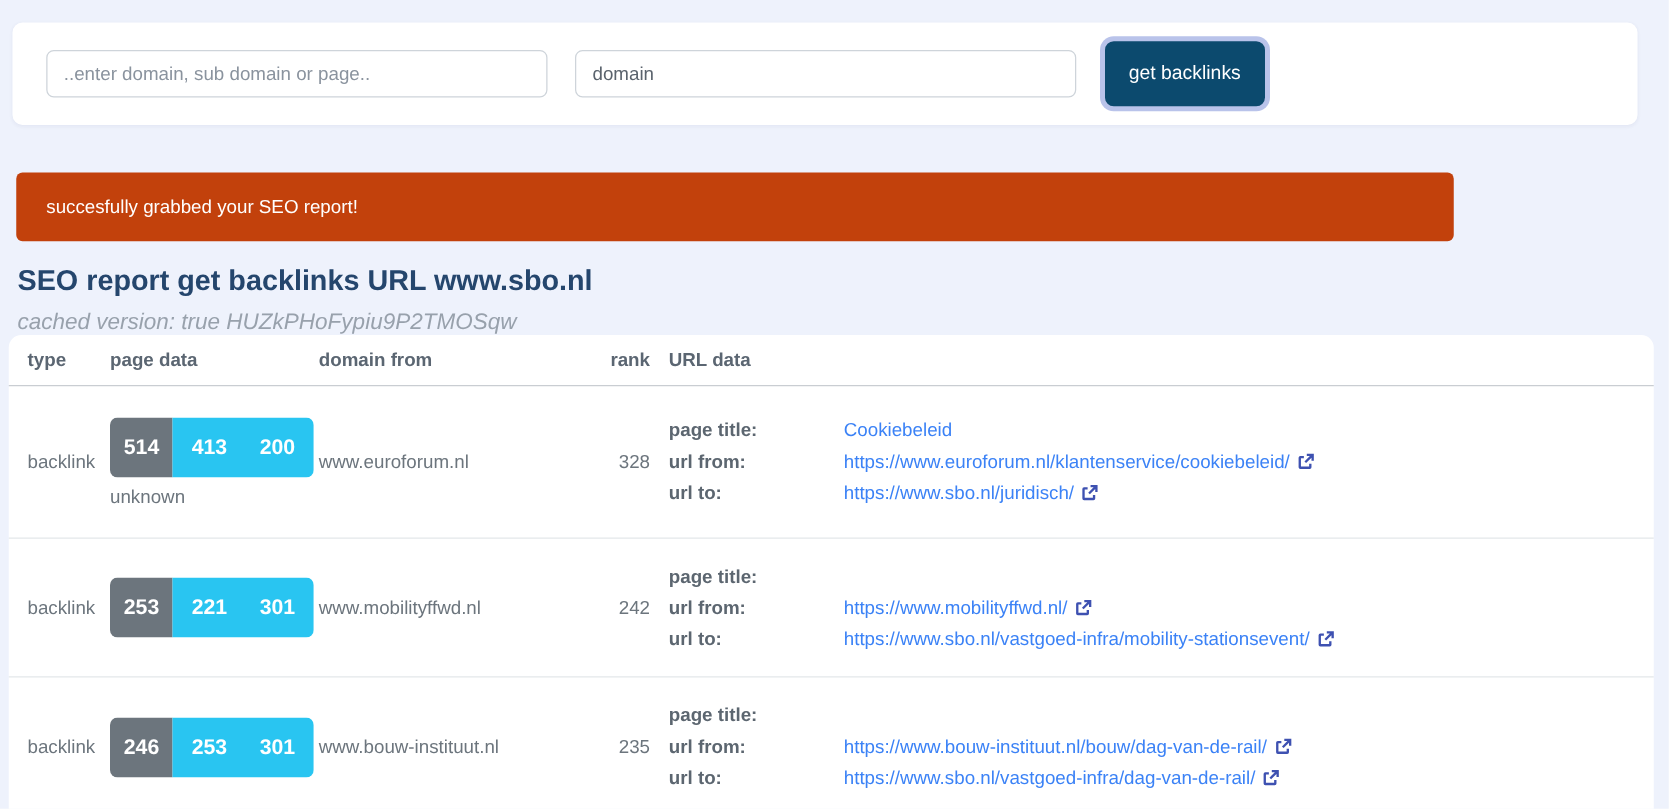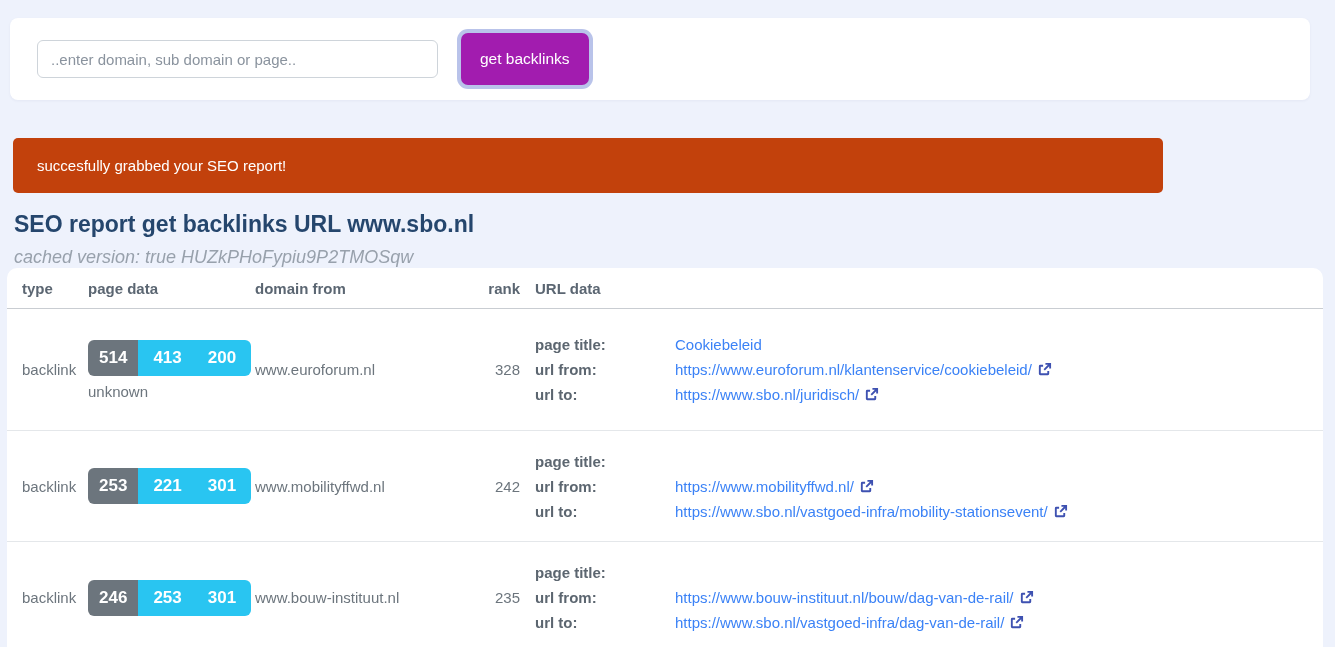--- a/index.html
+++ b/index.html
@@ -32,21 +32,21 @@
     font-family: "Liberation Sans", sans-serif;
     font-size: 15px;
     color: #5a636d;
     background: #fff;
     outline: none;
   }
   .txt-input::placeholder { color: #8a939e; opacity: 1; }
   .btn-primary {
     height: 52px;
     padding: 0 19px;
-    background: #a21caf;
+    background: #0c4a6e;
     color: #ffffff;
     font-family: "Liberation Sans", sans-serif;
     font-size: 15.5px;
     border: none;
     border-radius: 7px;
     box-shadow: 0 0 0 4px #b9c3ea;
     cursor: pointer;
     margin-left: 1px;
     text-align: right;
   }
@@ -110,21 +110,21 @@
     font-size: 15px;
     color: #6c757d;
   }
   .trow.tall { min-height: 122px; }
   .trow:last-child { border-bottom: none; }
 
   .col-rank { text-align: right; }
 
   .badge-group {
     display: inline-flex;
-    height: 36px;
+    height: 48px;
     border-radius: 6px;
     overflow: hidden;
     color: #ffffff;
     font-size: 17px;
     font-weight: 600;
   }
   .seg-gray {
     background: #6c757d;
     display: flex;
     align-items: center;
@@ -159,20 +159,21 @@
     cursor: pointer;
   }
   .ext-icon { flex: 0 0 auto; display: inline-flex; cursor: pointer; }
   .ext-icon svg { display: block; }
 </style>
 </head>
 <body>
 
 <div class="search-card">
   <input class="txt-input" type="text" placeholder="..enter domain, sub domain or page.." style="">
+  <input class="txt-input" type="text" value="domain" style="">
   <button class="btn-primary">get backlinks</button>
 </div>
 
 <div class="alert-success">
   <span>succesfully grabbed your SEO report!</span>
 </div>
 
 <h1 class="report-title">SEO report get backlinks URL www.sbo.nl</h1>
 <div class="cached-note">cached version: true HUZkPHoFypiu9P2TMOSqw</div>
 

